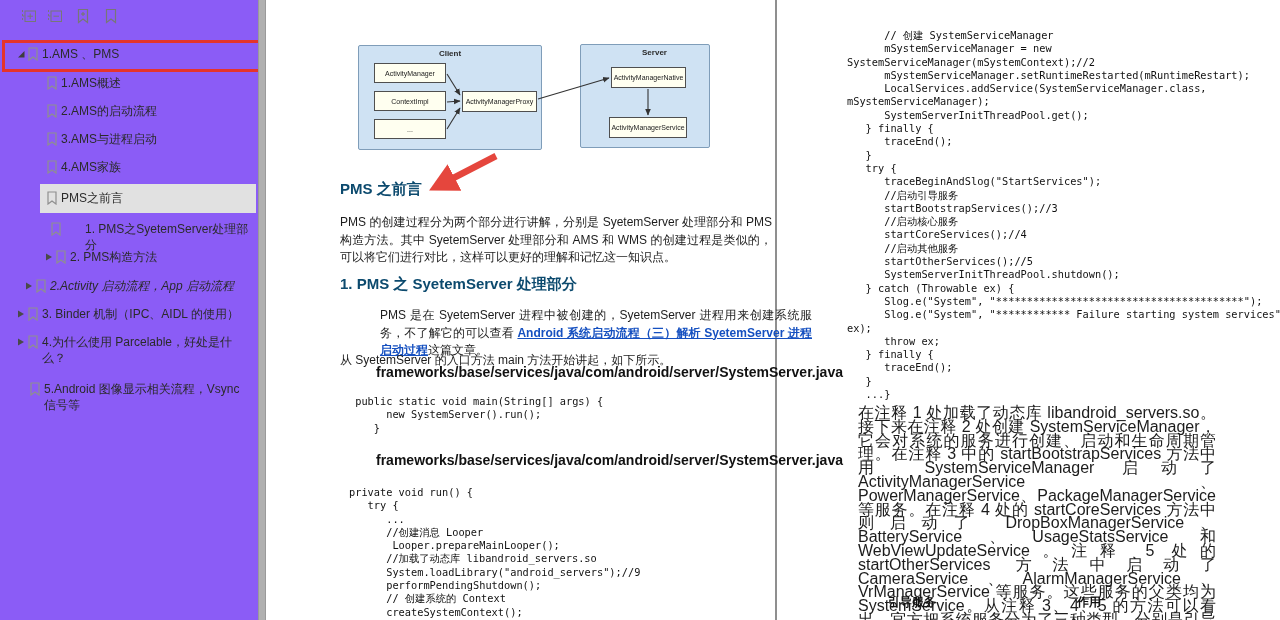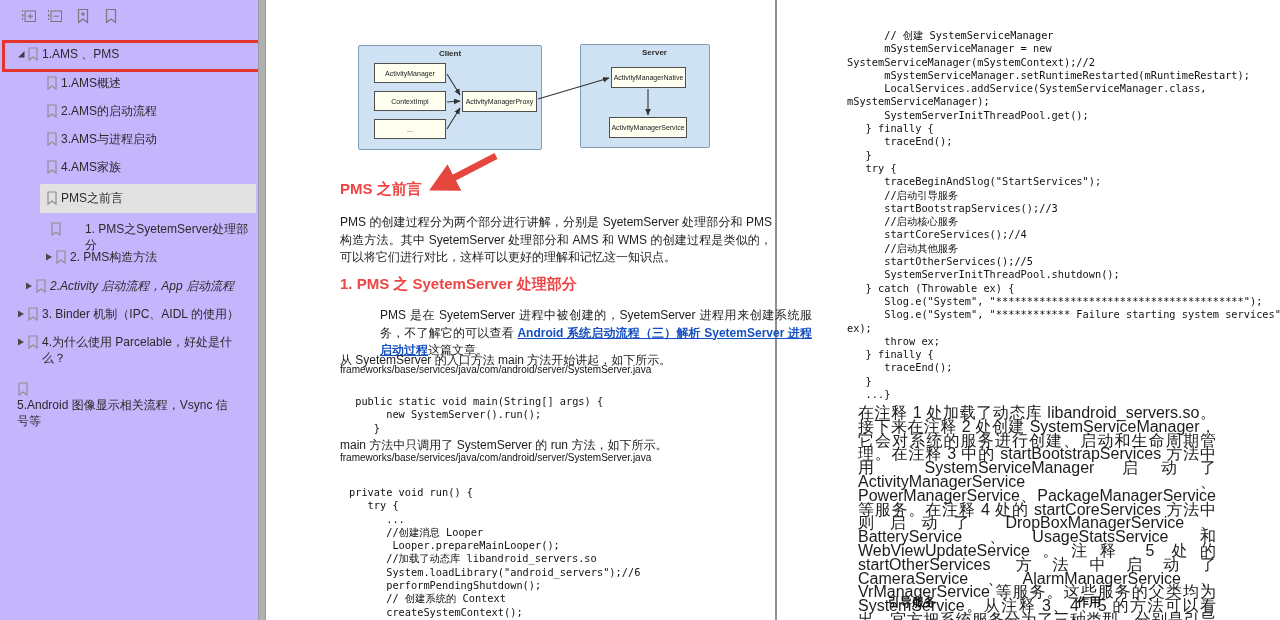--- a/index.html
+++ b/index.html
@@ -1,36 +1,36 @@
 <!DOCTYPE html>
 <html><head>
 <meta charset="utf-8">
 <style>
   html,body{margin:0;padding:0;background:#fff;}
   #root{position:relative;width:1280px;height:620px;overflow:hidden;
         font-family:"Liberation Sans","DejaVu Sans",sans-serif;color:#1c1c1c;background:#fff;}
   .abs{position:absolute;}
   
-  .sidebar{left:0;top:0;width:258px;height:620px;background:#c4b5fd;}
+  .sidebar{left:0;top:0;width:258px;height:620px;background:#8b5cf6;}
   .tbtn{width:20px;height:20px;top:7px;cursor:pointer;}
   .toc-row{display:flex;align-items:flex-start;font-size:12px;color:#2b2b2b;line-height:16px;cursor:pointer;}
   .tri{flex:0 0 11px;margin-top:3px;}
   .bm{flex:0 0 15px;margin-top:1px;}
   .lbl{white-space:normal;}
   .selbg{background:#e1e1e1;}
   .red-rect{border:3px solid #e5342b;}
   
   .splitter{left:258px;top:0;width:8px;height:620px;background:#b0b0b0;border-left:1px solid #9a9a9a;border-right:1px solid #9a9a9a;box-sizing:border-box;}
   .page{background:#ffffff;top:0;height:620px;}
   .vline{left:775px;top:0;width:2px;height:620px;background:#8f8f8f;}
   
-  .h1{font-size:15px;font-weight:bold;color:#ef4444;}
+  .h1{font-size:15px;font-weight:bold;color:#0c4a6e;}
   .para{font-size:12px;line-height:17.5px;text-align:justify;color:#1c1c1c;}
   .para-r{font-size:16px;line-height:13.8px;text-align:justify;color:#1c1c1c;}
-  .path{font-size:10px;font-weight:normal;color:#111;}
+  .path{font-size:14px;font-weight:bold;color:#111;margin-left:36px;}
   pre.code{margin:9px;font-family:"DejaVu Sans Mono","Liberation Mono",monospace;font-size:10.3px;line-height:13.3px;color:#111;}
   a.doclink{color:#1550c0;font-weight:bold;text-decoration:underline;cursor:pointer;}
   .thead{font-size:12px;font-weight:bold;color:#111;}
   
   .dgroup{background:#cfe2f3;border:1px solid #7f9db9;border-radius:2px;box-sizing:border-box;}
   .dlabel{font-size:8px;font-weight:bold;color:#2a2a2a;text-align:center;}
   .dnode{background:#fffff0;border:1px solid #4f4f4f;box-sizing:border-box;display:flex;align-items:center;justify-content:center;font-size:7px;color:#222;white-space:nowrap;overflow:hidden;}
   svg{display:block;}
 </style>
 </head>
@@ -183,21 +183,21 @@
             <polygon points="2,1.5 8,5 2,8.5" fill="#4a4a4a"></polygon>
           </svg>
         </span>
       <span class="bm">
           <svg width="12" height="14">
             <path d="M2 1 h8 v12 l-4 -3 l-4 3 z" fill="none" stroke="#8f8f8f" stroke-width="1.2"></path>
           </svg>
         </span>
       <span class="lbl">4.为什么使用 Parcelable，好处是什么？</span>
     </div>
-    <div class="abs toc-row" style="left:17px;top:381px;width:218px;flex-direction:column;">
+    <div class="abs toc-row" style="left:29px;top:381px;width:218px;">
       <span class="bm">
           <svg width="12" height="14">
             <path d="M2 1 h8 v12 l-4 -3 l-4 3 z" fill="none" stroke="#8f8f8f" stroke-width="1.2"></path>
           </svg>
         </span>
       <span class="lbl">5.Android 图像显示相关流程，Vsync 信号等</span>
     </div>
   </div>
 
   <div class="abs splitter"></div>
@@ -249,31 +249,30 @@
     <span>PMS 是在 SyetemServer 进程中被创建的，SyetemServer 进程用来创建系统服务，不了解它的可以查看 </span><a class="doclink">Android 系统启动流程（三）解析 SyetemServer 进程启动过程</a><span>这篇文章。</span>
   </div>
   <div class="abs para" style="left:340px;top:352px;width:432px;">从 SyetemServer 的入口方法 main 方法开始讲起，如下所示。</div>
 
   <div class="abs path" style="left:340px;top:364px;">frameworks/base/services/java/com/android/server/SystemServer.java</div>
 
   <pre class="abs code" style="left:340px;top:386px;"> public static void main(String[] args) {
       new SystemServer().run();
     }</pre>
 
-  <div class="abs para" style="left:340px;top:437px;width:432px;">main 方法中只调用了 SystemServer 的 run 方法，如下所示。</div>
 
   <div class="abs path" style="left:340px;top:452px;">frameworks/base/services/java/com/android/server/SystemServer.java</div>
 
   <pre class="abs code" style="left:340px;top:477px;">private void run() {
    try {
       ...
       //创建消息 Looper
        Looper.prepareMainLooper();
       //加载了动态库 libandroid_servers.so
-      System.loadLibrary("android_servers");//6
+      System.loadLibrary("android_servers");//9
       performPendingShutdown();
       // 创建系统的 Context
       createSystemContext();</pre>
 
   <pre class="abs code" style="left:838px;top:20px;">      // 创建 SystemServiceManager
       mSystemServiceManager = new
 SystemServiceManager(mSystemContext);//2
       mSystemServiceManager.setRuntimeRestarted(mRuntimeRestart);
       LocalServices.addService(SystemServiceManager.class,
 mSystemServiceManager);

